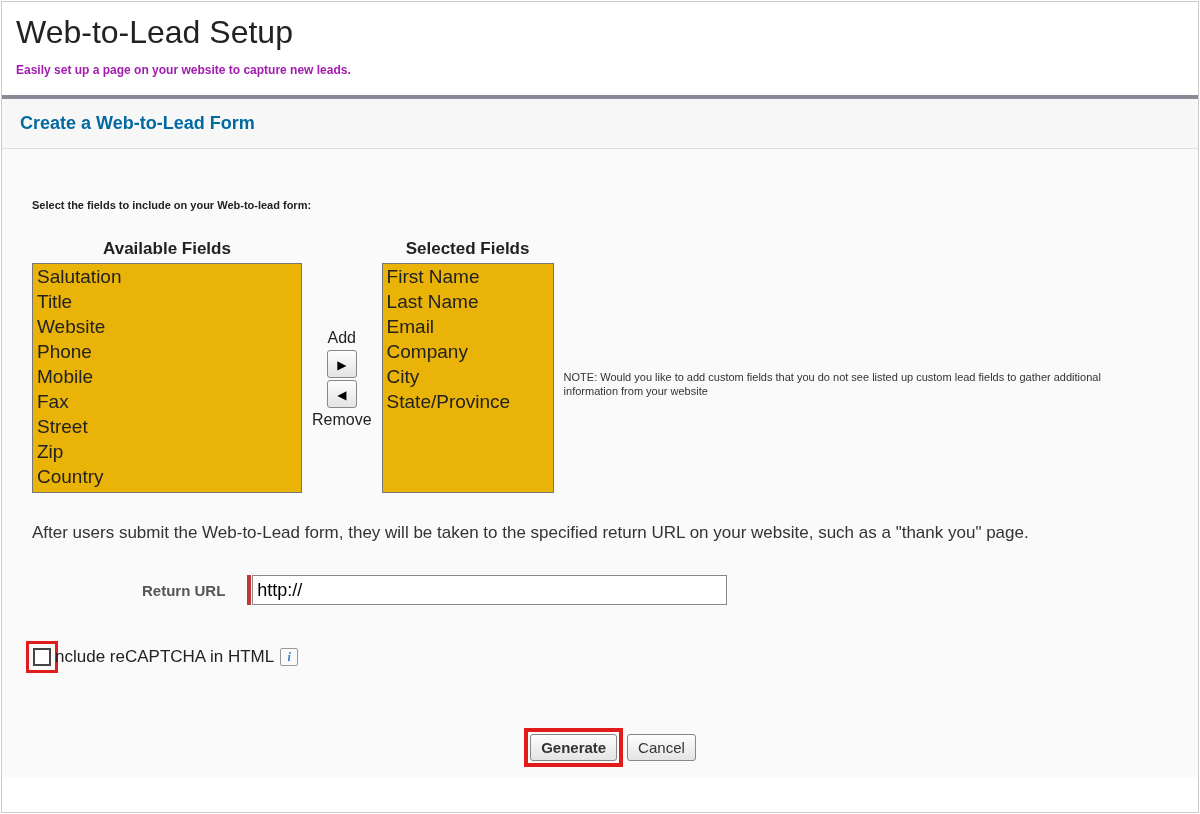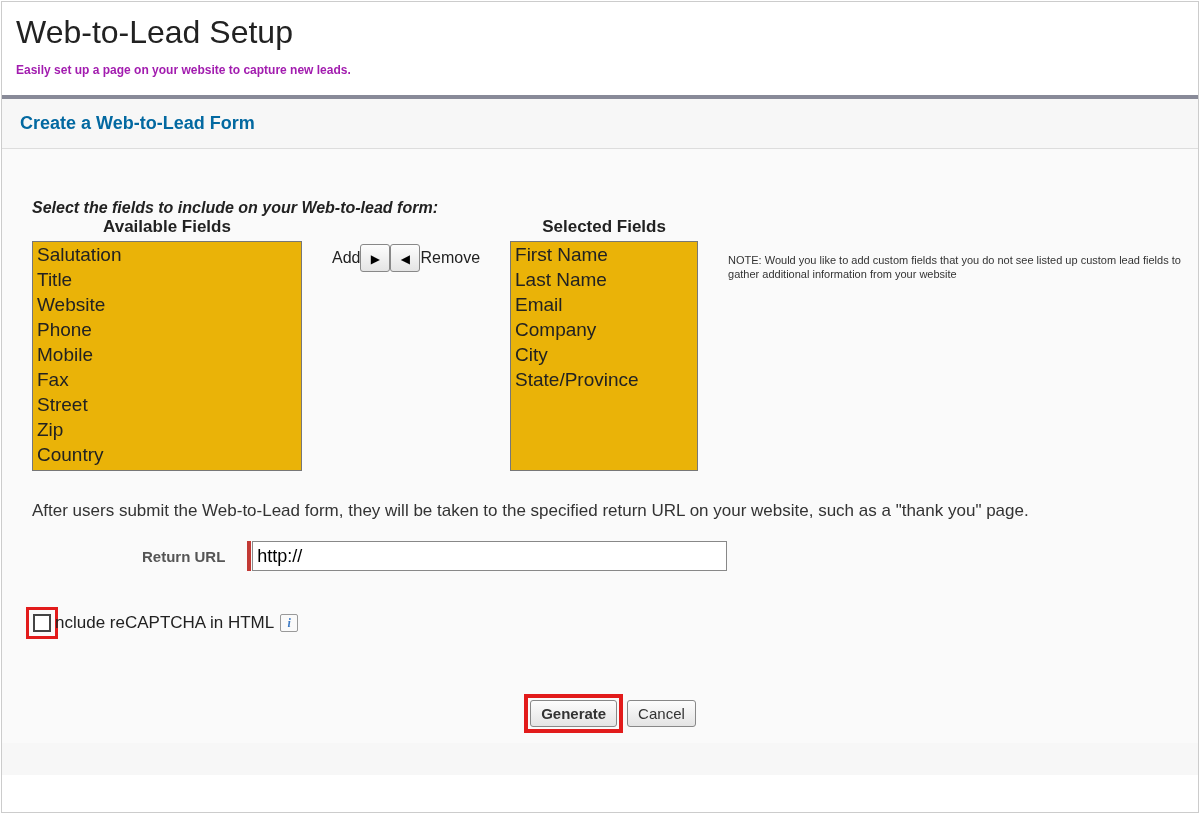--- a/index.html
+++ b/index.html
@@ -42,28 +42,27 @@
     padding: 14px 18px 14px 18px;
     border-bottom: 1px solid #ddd;
     color: #0369a1;
   }
   .panel-body {
     padding: 50px 10px 10px 30px;
     background: #fafafa;
   }
   .instr {
     font-weight: bold;
-    font-size: 16px;
-    margin-bottom: 0;
-    font-style: italic;
+    font-size: 11px;
+    margin-bottom: 28px;
   }
   .field-picker-row {
     display: flex;
-    align-items: flex-start;
-    gap: 30px;
+    align-items: center;
+    gap: 10px;
   }
   .col {
     display: flex;
     flex-direction: column;
     align-items: center;
   }
   .col-label {
     font-weight: bold;
     font-size: 17px;
     margin-bottom: 4px;
@@ -73,29 +72,29 @@
     width: 270px;
     height: 230px;
     border: 1px solid #777;
     background: #eab308;
     font-size: 19px;
     overflow-y: scroll;
     padding: 0;
     margin: 0;
     list-style: none;
   }
-  .listbox.narrow { width: 188px; }
+  .listbox.narrow { width: 172px; }
   .listbox li {
     padding: 0 4px;
     line-height: 25px;
     white-space: nowrap;
   }
   .btn-col {
     display: flex;
-    flex-direction: row;
+    flex-direction: column;
     align-items: center;
     padding-top: 26px;
   }
   .small-label {
     font-size: 16px;
     margin: 2px 0;
   }
   .icon-btn {
     width: 30px;
     height: 28px;
@@ -112,21 +111,21 @@
   .note {
     font-size: 11px;
     color: #333;
     padding-top: 36px;
     max-width: 570px;
     line-height: 1.3;
     white-space: normal;
   }
   .return-desc {
     font-size: 17px;
-    margin: 30px 0 20px 0;
+    margin: 30px 0 32px 0;
     color: #333;
   }
   .return-row {
     display: flex;
     align-items: center;
     margin-left: 110px;
   }
   .ret-label {
     font-weight: bold;
     color: #555;

